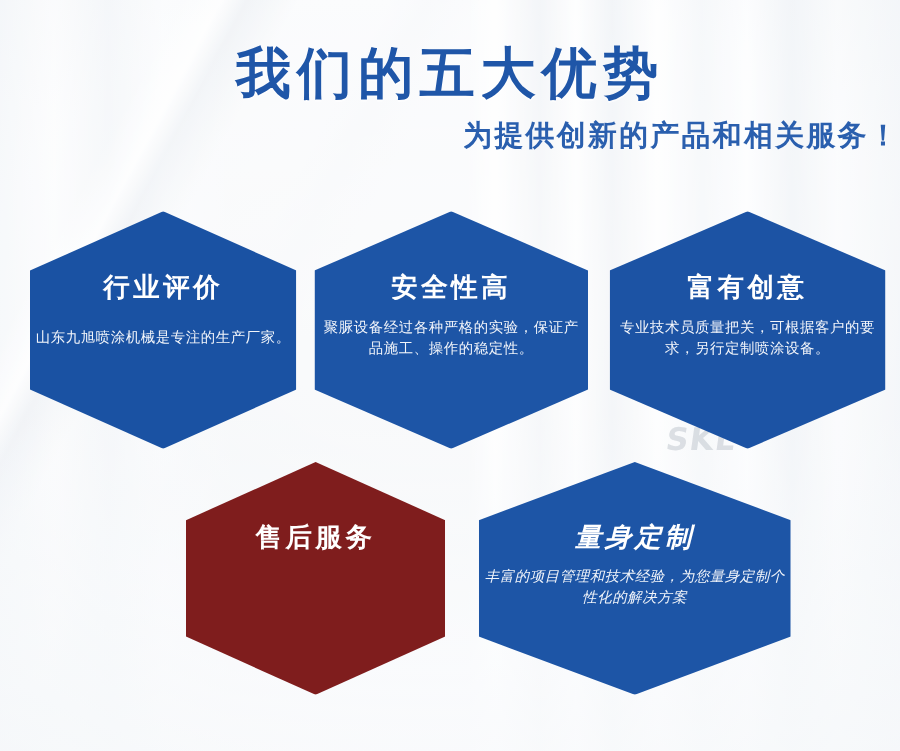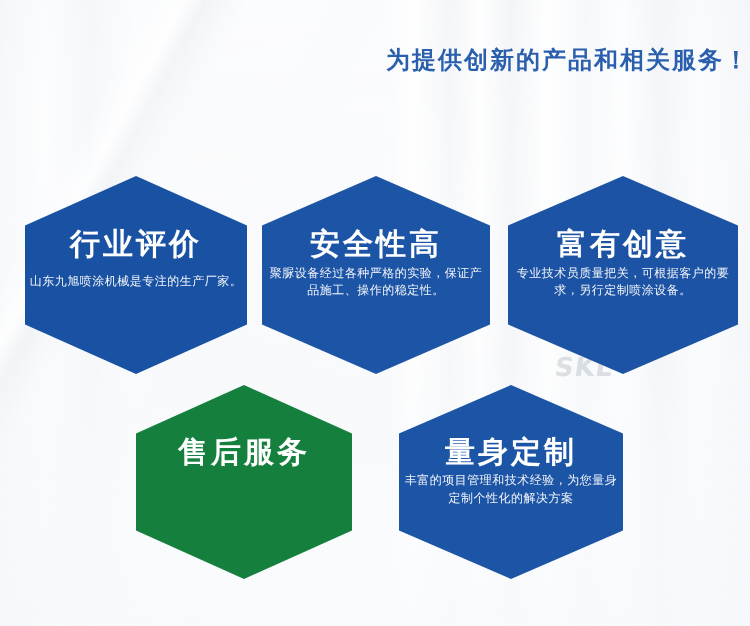--- a/index.html
+++ b/index.html
@@ -146,21 +146,21 @@
     top: 0;
     bottom: 0;
     padding: 0 6px;
   }
   .hex-title {
     position: absolute;
     left: 0;
     right: 0;
     top: 27%;
     font-family: "Liberation Serif", "DejaVu Serif", serif;
-    font-size: 30px;
+    font-size: 22px;
     font-weight: 700;
     letter-spacing: 3px;
     line-height: 1;
     color: #ffffff;
   }
   .hex-body {
     position: absolute;
     left: 4px;
     right: 4px;
     top: 47%;
@@ -170,22 +170,22 @@
     line-height: 1.45;
     letter-spacing: .5px;
     color: #f2f5fa;
   }
 
   
   #hex-1 { left: 25px;  top: 176px; width: 222px; height: 198px; background: #1a52a3; }
   #hex-2 { left: 262px; top: 176px; width: 228px; height: 198px; background: #1d55a6; padding-left: 41px; }
   #hex-3 { left: 508px; top: 176px; width: 230px; height: 198px; background: #1c53a4; padding-left: 19px; }
   
-  #hex-4 { left: 136px; top: 385px; width: 216px; height: 194px; background: #15803d; }
-  #hex-5 { left: 399px; top: 385px; width: 224px; height: 194px; background: #1d55a6; }
+  #hex-4 { left: 155px; top: 385px; width: 216px; height: 194px; background: #7f1d1d; }
+  #hex-5 { left: 399px; top: 385px; width: 260px; height: 194px; background: #1d55a6; font-style: italic; }
 
   
   #hex-1 .hex-body { top: 49%; }
   #hex-2 .hex-body { top: 45%; text-align: center; }
   #hex-3 .hex-body { top: 45%; text-align: center; }
   #hex-4 .hex-body { top: 45%; }
   #hex-5 .hex-body { top: 45%; }
 </style>
 </head>
 <body>
@@ -195,20 +195,21 @@
   <div class="bg-layer bg-base"></div>
   <div class="bg-layer bg-columns"></div>
   <div class="bg-layer bg-columns-left"></div>
   <div class="bg-layer bg-diagonal"></div>
   <div class="bg-layer bg-floor"></div>
   <div class="bg-layer bg-vignette"></div>
   <div class="bg-layer bg-haze"></div>
   <div class="bg-watermark">SKL</div>
 
   <div class="heading">
+    <div class="heading-title">我们的五大优势</div>
     <div class="heading-subtitle">为提供创新的产品和相关服务！</div>
   </div>
 
   <div class="hex" id="hex-1">
     <div class="hex-inner">
       <div class="hex-title">行业评价</div>
       <div class="hex-body">山东九旭喷涂机械是专注的生产厂家。</div>
     </div>
   </div>
 

